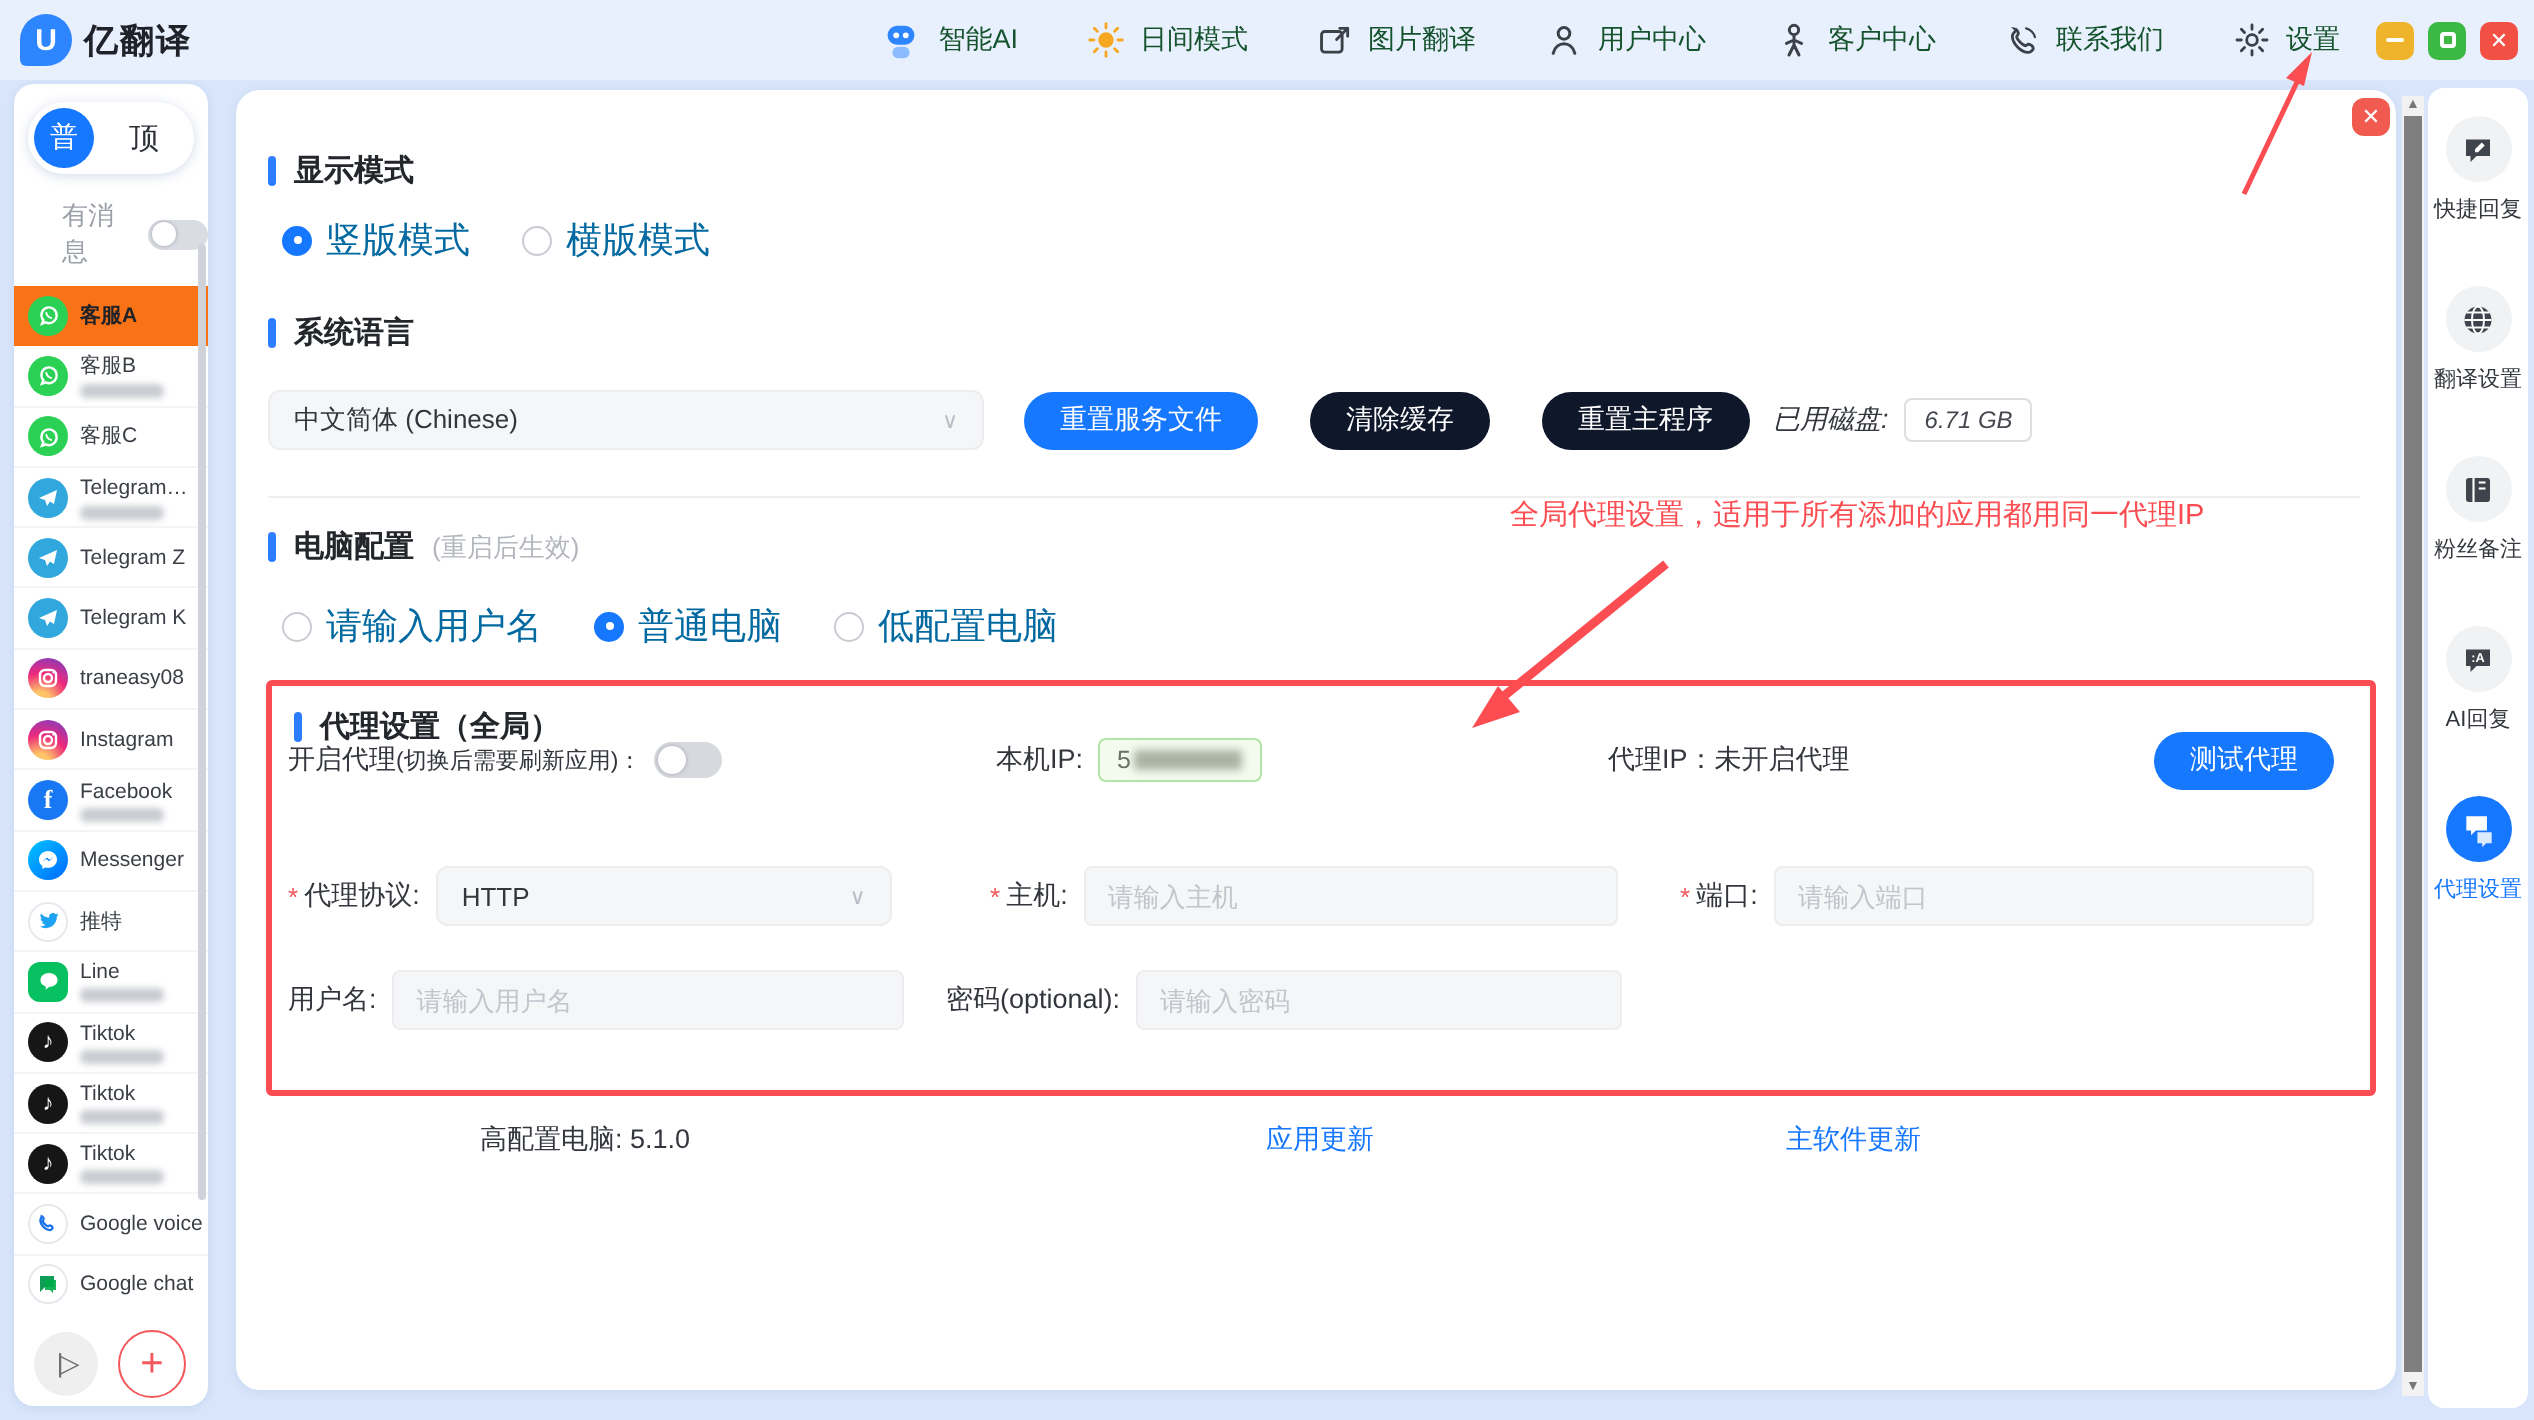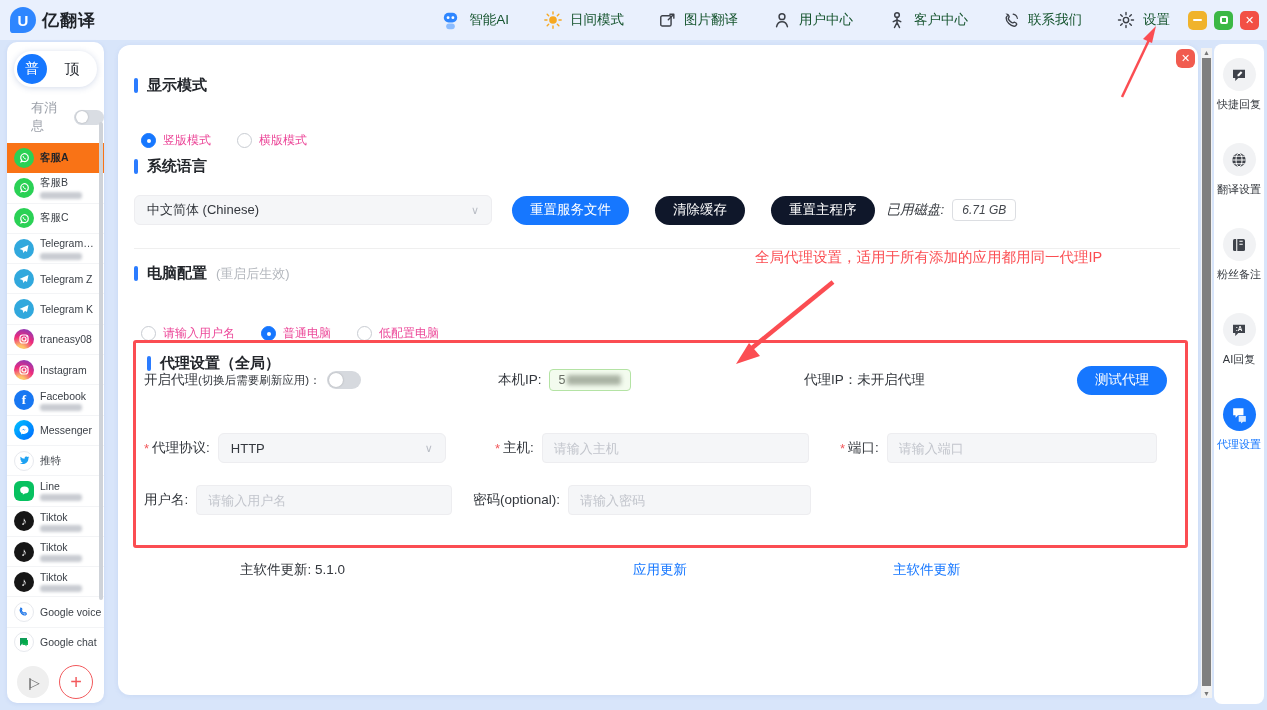--- a/index.html
+++ b/index.html
@@ -51,21 +51,21 @@
   .add-btn { width:34px; height:34px; border-radius:50%; border:1.5px solid #f2595c; color:#f2595c; font-size:20px; font-weight:300; display:flex; align-items:center; justify-content:center; cursor:pointer; background:#fff; }
 
   
   .main { position:absolute; left:118px; top:45px; width:1080px; height:650px; background:#fff; border-radius:12px; box-shadow:0 1px 5px rgba(70,110,190,.10); }
   .modal-close { position:absolute; top:4px; right:3px; width:19px; height:19px; border-radius:6px; background:#f15b4f; color:#fff; font-size:11px; font-weight:bold; display:flex; align-items:center; justify-content:center; cursor:pointer; }
   .sec-head { position:absolute; display:flex; align-items:center; gap:9px; }
   .sec-bar { width:4px; height:15px; border-radius:2px; background:#2b7cff; }
   .sec-title { font-size:15px; font-weight:bold; color:#23262b; }
   .sec-sub { font-size:13px; color:#b3b7bd; font-weight:normal; }
   .radio-row { position:absolute; display:flex; align-items:center; gap:26px; }
-  .radio-opt { display:flex; align-items:center; gap:7px; cursor:pointer; font-size:12px; color:#ec4899;margin-top:24px; }
+  .radio-opt { display:flex; align-items:center; gap:7px; cursor:pointer; font-size:18px; color:#0369a1; }
   .radio { width:15px; height:15px; border-radius:50%; border:1px solid #c8ccd2; background:#fff; position:relative; flex:none; }
   .radio.checked { border-color:#1677ff; background:#1677ff; }
   .radio.checked::after { content:""; position:absolute; left:4.5px; top:4.5px; width:4px; height:4px; border-radius:50%; background:#fff; }
   .selectbox { height:30px; background:#f5f6f8; border:1px solid #ededf0; border-radius:6px; display:flex; align-items:center; padding:0 12px; color:#33373d; cursor:pointer; }
   .selectbox .chev { margin-left:auto; color:#b9bdc5; font-size:11px; }
   .pill-btn { height:29px; border-radius:15px; color:#fff; font-size:13.5px; border:none; padding:0 18px; cursor:pointer; white-space:nowrap; }
   .pill-blue { background:#1677ff; }
   .pill-red { background:#0f172a;font-family:Liberation Mono, monospace; }
   .lang-row { position:absolute; display:flex; align-items:center; }
   .disk-label { font-style:italic; color:#33373d; font-size:13.5px; }
@@ -500,21 +500,21 @@
         <input class="pinput" style="width: 243px; margin-left: 8px;" placeholder="请输入密码">
       </div>
       <div class="pfield" style="left:8px;">
         <span class="flabel">用户名:</span>
         <input class="pinput" style="width: 256px; margin-left: 8px;" placeholder="请输入用户名">
       </div>
     </div>
   </div>
 
   <div style="position:absolute; left:0; top:516px; width:100%; height:20px;">
-    <span class="version-label" style="position:absolute; left:122px;"><span>主软件更新:</span> <span>5.1.0</span></span>
+    <span class="version-label" style="position:absolute; left:122px;"><span>高配置电脑:</span> <span>5.1.0</span></span>
     <span class="link" style="position:absolute; left:515px;">应用更新</span>
     <span class="link" style="position:absolute; left:775px;">主软件更新</span>
   </div>
 </div>
 
 <div class="vscroll">
   <span class="arr" style="top:1px;">▲</span>
   <div class="thumb"></div>
   <span class="arr" style="bottom:1px;">▼</span>
 </div>

